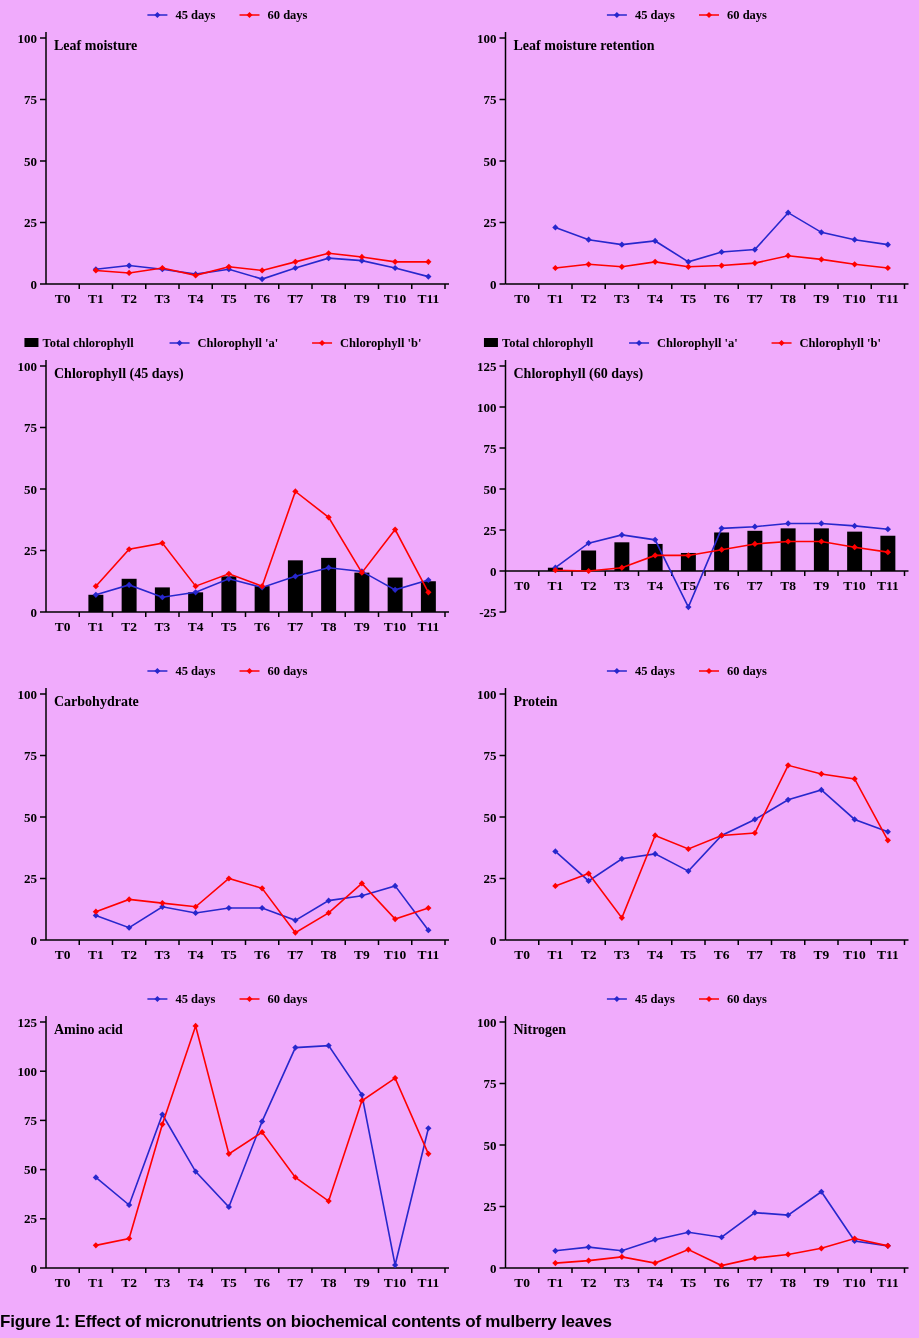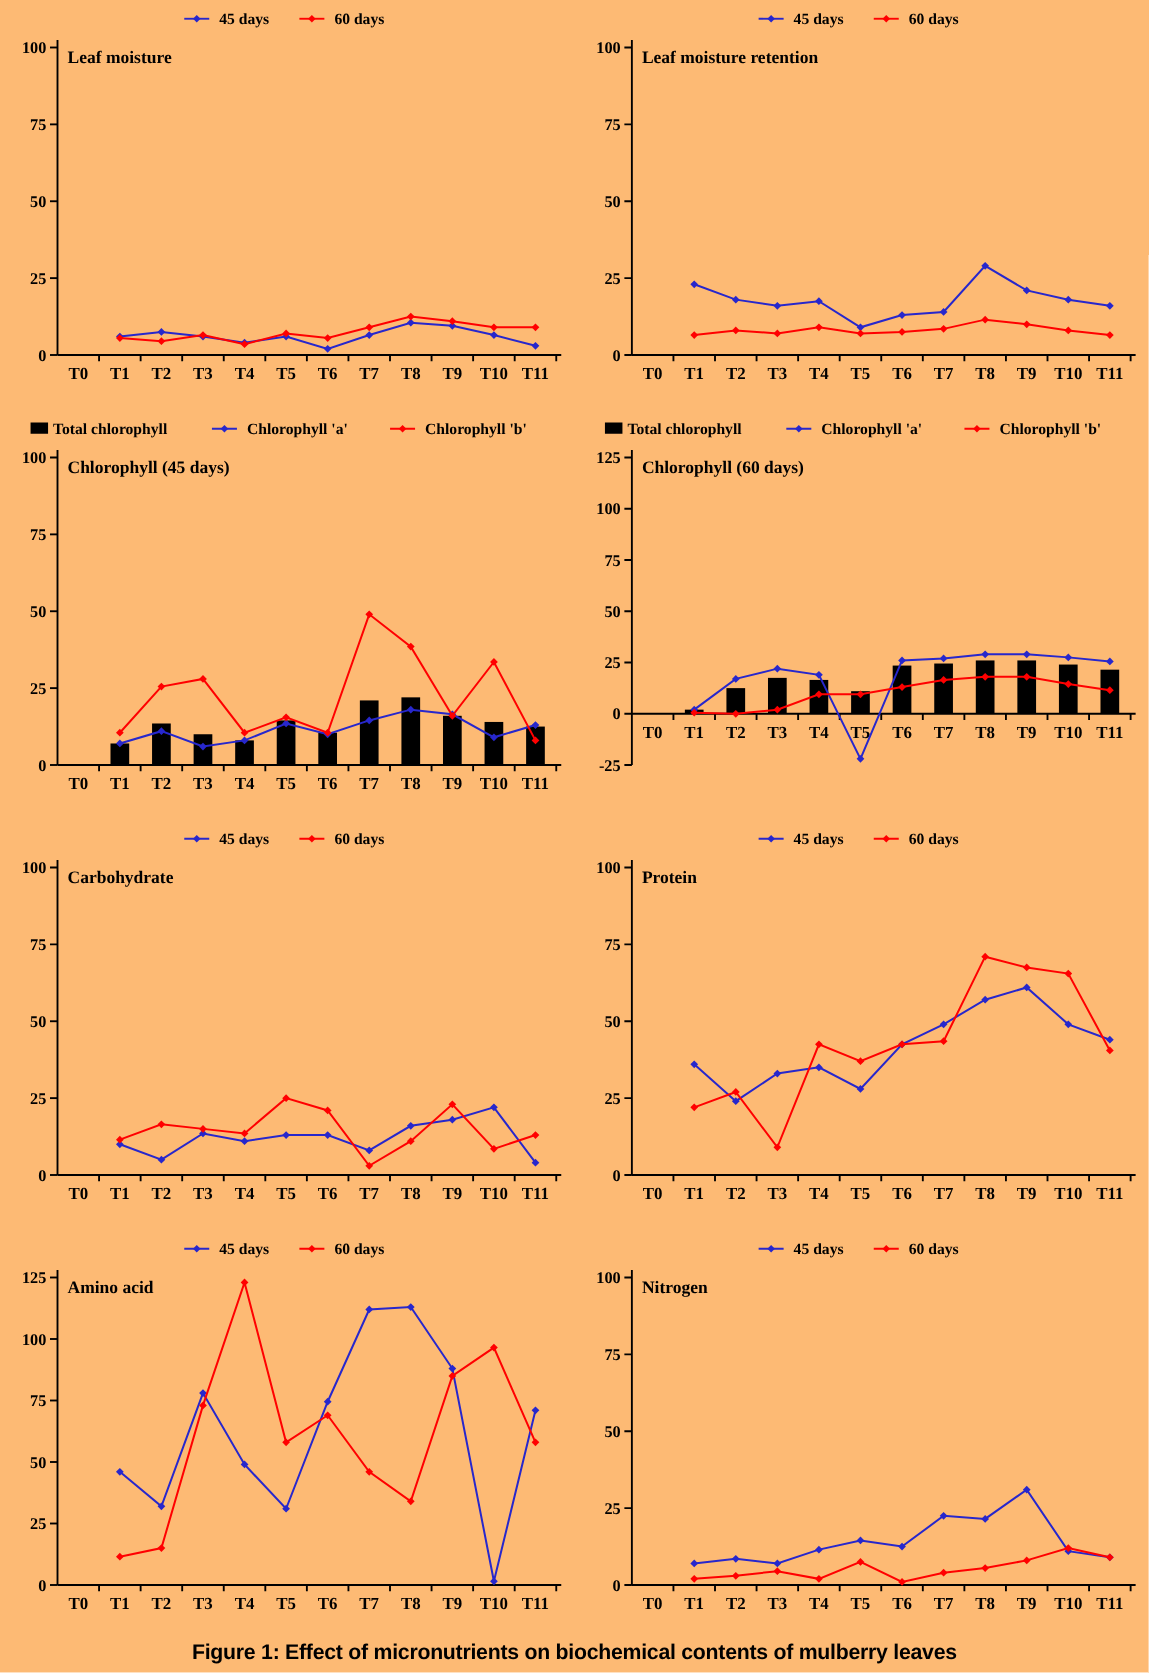--- a/index.html
+++ b/index.html
@@ -1,33 +1,33 @@
 <!DOCTYPE html>
 <html><head>
 <meta charset="utf-8">
 <style>
   html, body { margin: 0; padding: 0; background: #ffffff; }
   .page {
     width: 919px;
     height: 1338px;
-    background: #fdba74;
+    background: #f0abfc;
     font-family: "Liberation Serif", "DejaVu Serif", serif;
     position: relative;
     overflow: hidden;
   }
   .grid {
     display: grid;
     grid-template-columns: 459px 460px;
     grid-template-rows: repeat(4, 328px);
   }
   figure.chart { margin: 0; padding: 0; width: 100%; height: 100%; }
   figure.chart svg { display: block; width: 100%; height: 100%; }
   .caption {
     height: 26px;
-    text-align: center;
+    text-align: left;
     font-family: "Liberation Sans", "DejaVu Sans", sans-serif;
     font-weight: 700;
     font-size: 17px;
     color: #000000;
     letter-spacing: -0.2px;
     padding-top: 0px;
   }
 </style>
 </head>
 <body>

